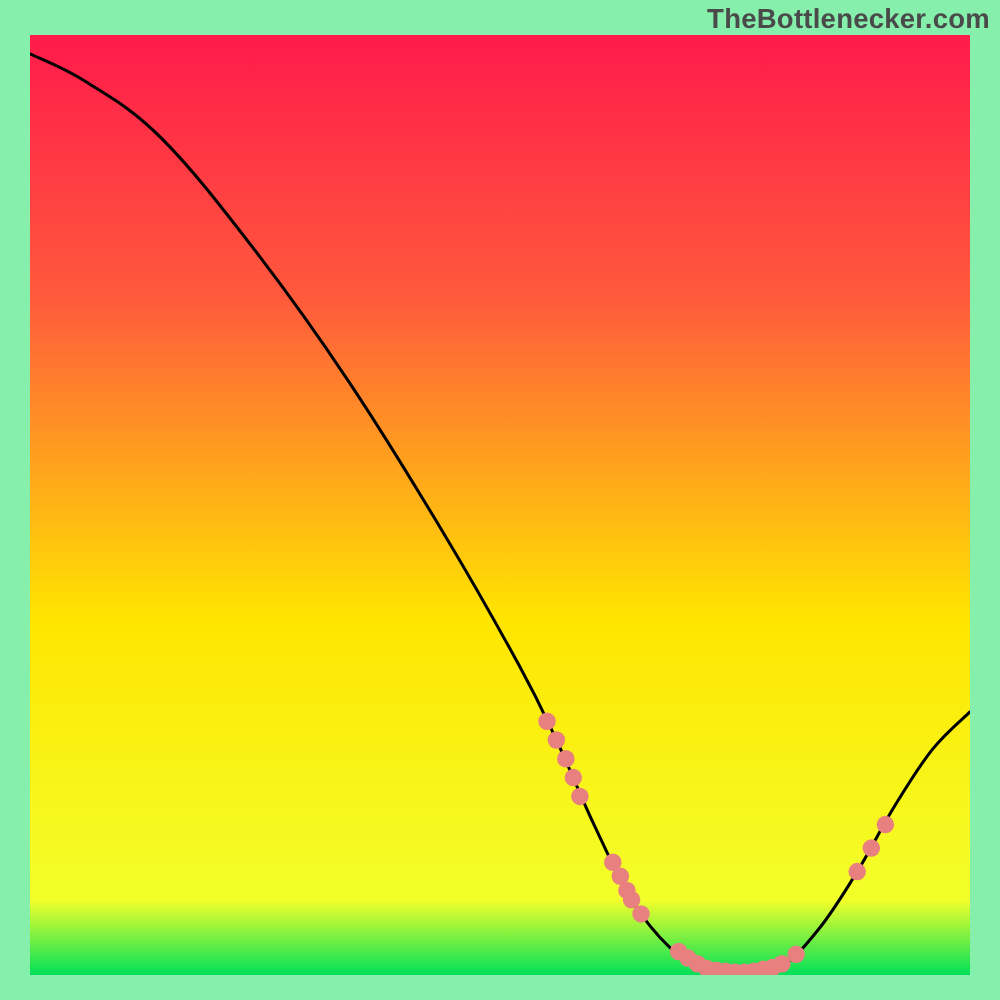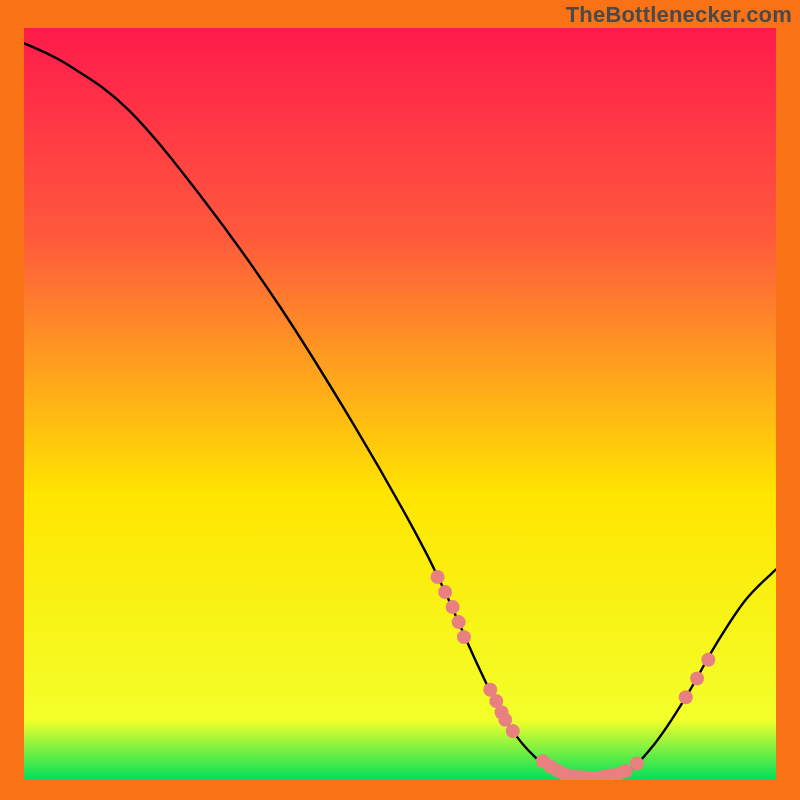--- a/index.html
+++ b/index.html
@@ -8,21 +8,21 @@
     background: #000;
     width: 800px;
     height: 800px;
     overflow: hidden;
     font-family: Arial, Helvetica, sans-serif;
   }
   .stage {
     position: relative;
     width: 800px;
     height: 800px;
-    background: #f97316;
+    background: #86efac;
   }
   .watermark {
     position: absolute;
     top: 2px;
     right: 8px;
     color: #4a4a4a;
     font-size: 22px;
     font-weight: 600;
     letter-spacing: 0.2px;
     z-index: 10;

